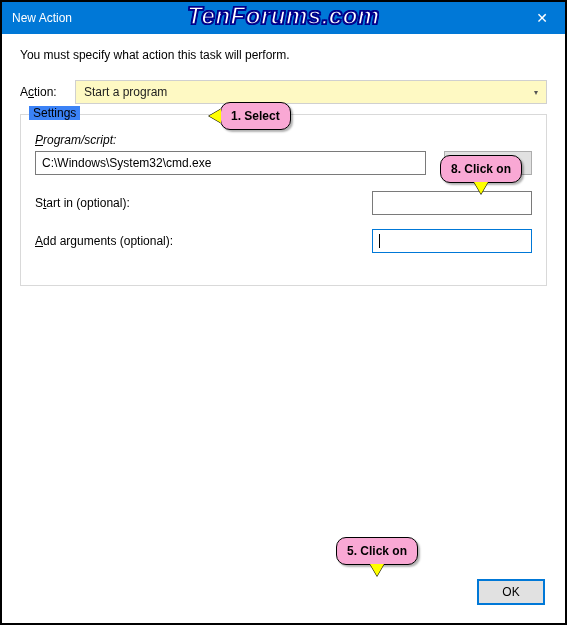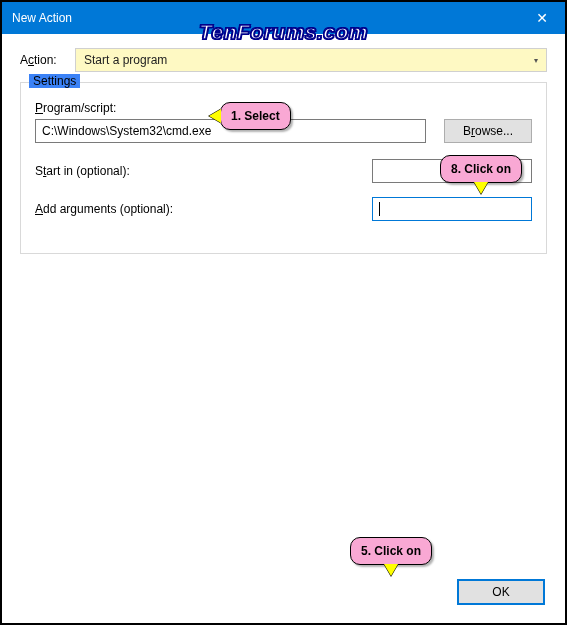--- a/index.html
+++ b/index.html
@@ -59,21 +59,21 @@
       padding: 14px 14px 18px 14px;
       position: relative;
     }
     .fieldset-legend {
       position: absolute;
       top: -9px; left: 8px;
       background: #3b82f6;
       padding: 0 4px;
       font-size: 12px;
     }
-    .label { margin-bottom: 4px; display: block; }
+    .label { margin-bottom: 4px; display: block; font-style: italic; }
     .uline { text-decoration: underline; }
     .prog-row { display: flex; gap: 18px; margin-bottom: 16px; }
     .text-input {
       flex: 1;
       height: 24px;
       border: 1px solid #7a7a7a;
       padding: 2px 6px;
       font-family: inherit; font-size: 12px;
       background: #fff;
     }
@@ -94,21 +94,21 @@
     }
     .opt-input.focused {
       border: 1px solid #0078d7;
     }
     .buttons {
       position: absolute;
       bottom: 18px; right: 20px;
       display: flex; gap: 10px;
     }
     .btn {
-      width: 88px; height: 26px;
+      width: 68px; height: 26px;
       background: #e1e1e1;
       border: 1px solid #adadad;
       font-family: inherit; font-size: 12px; margin-top: 12px;
     }
     .btn.primary {
       border: 2px solid #0078d7;
       background: #e1e1e1;
     }
     .callout {
       position: absolute;
@@ -142,24 +142,24 @@
     }
     .callout.c5::after {
       bottom: -12px; left: 50%; transform: translateX(-50%);
       border-left: 7px solid transparent;
       border-right: 7px solid transparent;
       border-top: 12px solid #ffff00;
       filter: drop-shadow(0 1px 0 #000);
     }
     .watermark {
       position: absolute;
-      top: 18px; left: 0; right: 0;
+      top: 0; left: 0; right: 0;
       text-align: center;
       font-family: Arial, sans-serif;
-      font-size: 21px;
+      font-size: 24px;
       font-weight: bold;
       font-style: italic;
       color: #fff;
       -webkit-text-stroke: 1.5px #00008b;
       text-shadow: 1px 1px 0 #00008b, -1px -1px 0 #00008b, 1px -1px 0 #00008b, -1px 1px 0 #00008b;
       letter-spacing: 0.5px;
       pointer-events: none;
     }
     .caret {
       display: inline-block;
@@ -172,20 +172,21 @@
 <body>
 
 <div class="titlebar">
   <span>New Action</span>
   <div class="close-btn">
     <span>✕</span>
   </div>
 </div>
 
 <div class="content">
+  <div class="intro">You must specify what action this task will perform.</div>
 
   <div class="row">
     <div class="action-label">
       <span>A</span><span class="uline">c</span><span>tion:</span>
     </div>
     <div class="dropdown">
       <span>Start a program</span>
       <span class="dd-caret">▾</span>
     </div>
   </div>
@@ -222,15 +223,15 @@
     </div>
   </div>
 </div>
 
 <div class="buttons">
   <button class="btn primary">OK</button>
 </div>
 
 <div class="callout c1" style="top:100px; left:218px;">1. Select</div>
 <div class="callout c2" style="top:153px; left:438px;">8. Click on</div>
-<div class="callout c5" style="bottom:58px; left:348px;">5. Click on</div>
+<div class="callout c5" style="bottom:58px; left:334px;">5. Click on</div>
 
 <div class="watermark">TenForums.com</div>
 
 </body></html>

